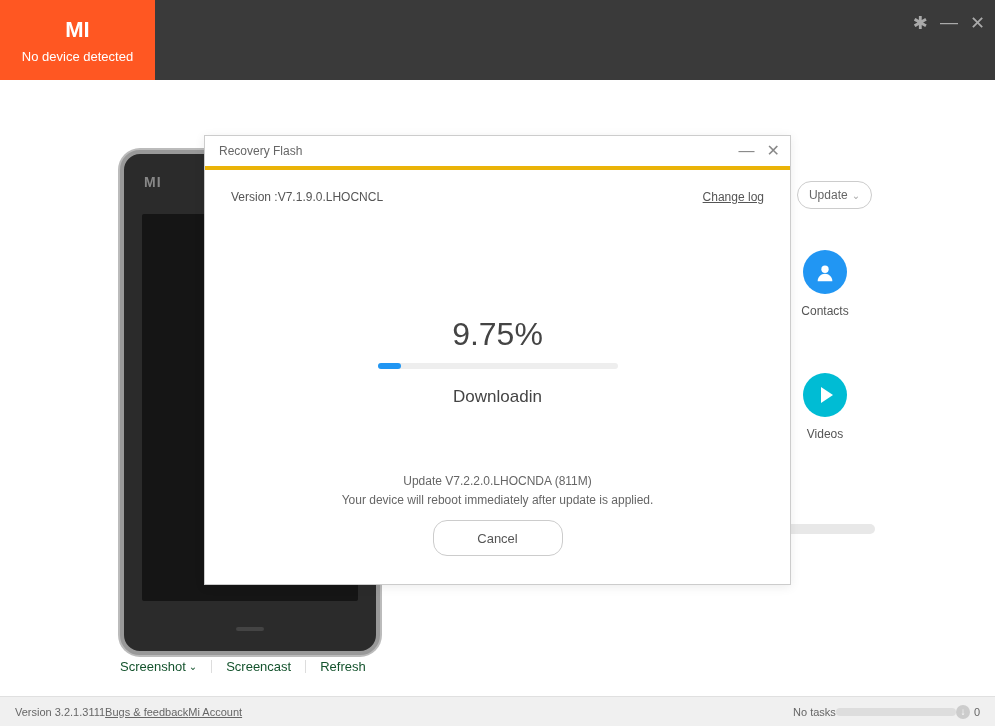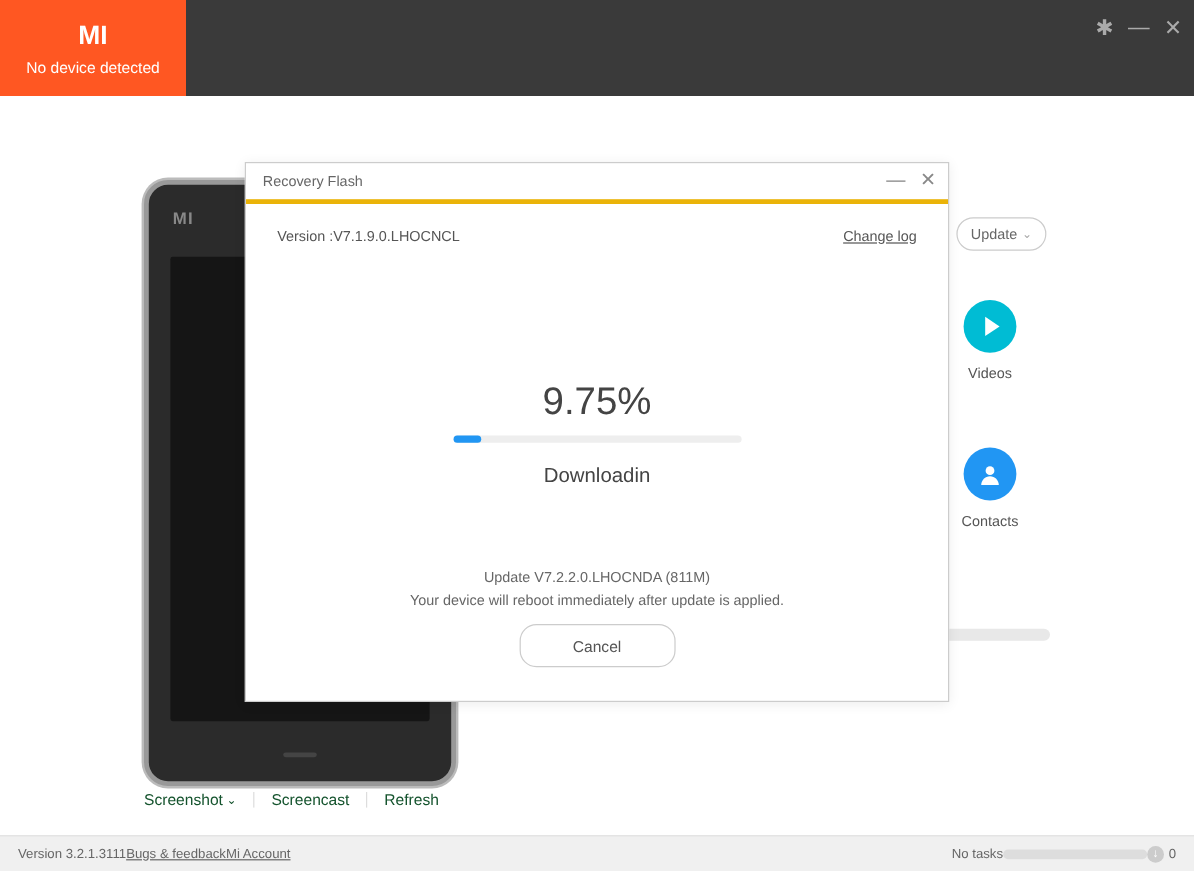--- a/index.html
+++ b/index.html
@@ -90,33 +90,33 @@
     <div class="phone-home"></div>
   </div>
 
   <div class="update-btn">
     <span>Update</span>
     <span style="font-size:10px;color:#aaa;">⌄</span>
   </div>
 
   <div class="shortcuts">
     <div class="shortcut">
-      <div class="shortcut-circle sc-videos">
-          <div class="play-triangle"></div>
-        </div>
-      <div class="shortcut-label">Videos</div>
-    </div>
-    <div class="shortcut">
       <div class="shortcut-circle sc-contacts">
         <svg class="user-svg" viewBox="0 0 24 24" fill="#fff">
             <circle cx="12" cy="9" r="4"></circle>
             <path d="M4 22c0-4.4 3.6-8 8-8s8 3.6 8 8"></path>
           </svg>
       </div>
       <div class="shortcut-label">Contacts</div>
+    </div>
+    <div class="shortcut">
+      <div class="shortcut-circle sc-videos">
+          <div class="play-triangle"></div>
+        </div>
+      <div class="shortcut-label">Videos</div>
     </div>
   </div>
 
   <div class="bottom-bar-bg"></div>
 
   <div class="bottom-actions">
     <span class="ba-item">
         <span>Screenshot</span> 
         <span style="font-size:10px;">⌄</span>
       </span>

